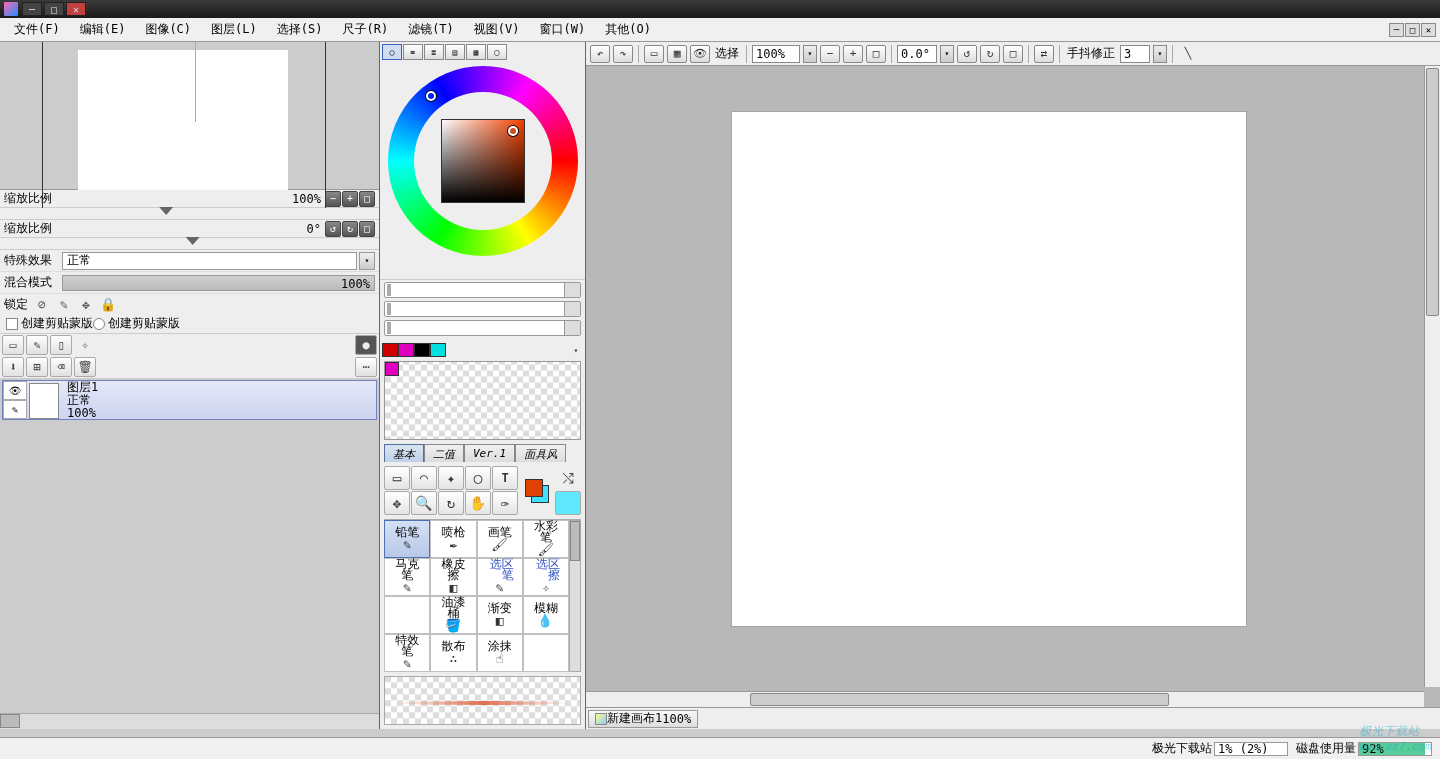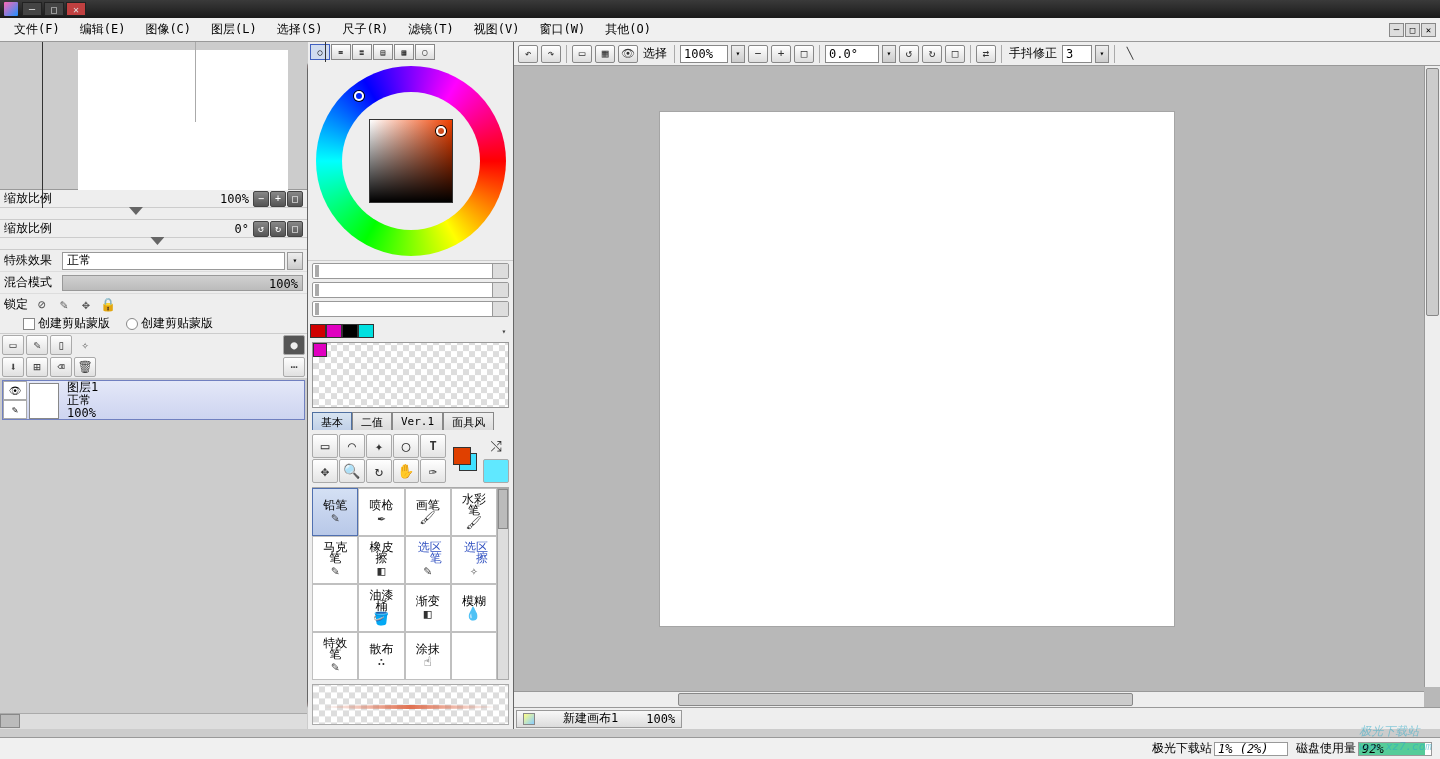--- a/index.html
+++ b/index.html
@@ -16,21 +16,21 @@
 
 .menubar { height: 24px; background: #f0f0f0; border-bottom: 1px solid #999; display: flex; align-items: center; padding: 0 4px; position: relative; }
 .menu-item { padding: 3px 10px; cursor: pointer; }
 .menubar .sub-win-btns { position: absolute; right: 4px; display: flex; gap: 1px; }
 .sub-win-btn { width: 15px; height: 14px; background: #ddd; border: 1px solid #888; display: flex; align-items: center; justify-content: center; cursor: pointer; font-size: 9px; }
 
 
 .main { display: flex; height: 687px; background: #ccc; }
 
 
-.left-panel { width: 308px; background: #ef4444; border-right: 1px solid #666; display: flex; flex-direction: column; border-radius: 28px; }
+.left-panel { width: 380px; background: #ef4444; border-right: 1px solid #666; display: flex; flex-direction: column; }
 
 
 .navigator { height: 148px; background: #ccc; position: relative; border-bottom: 1px solid #999; }
 .nav-canvas { position: absolute; left: 78px; top: 8px; width: 210px; height: 140px; background: #fff; }
 .nav-line1 { position: absolute; left: 42px; top: 0; width: 1px; height: 174px; background: #333; }
 .nav-line2 { position: absolute; left: 195px; top: 0; width: 1px; height: 80px; background: #aaa; }
 .nav-line3 { position: absolute; left: 325px; top: 0; width: 1px; height: 174px; background: #333; }
 
 
 .slider-row { height: 18px; display: flex; align-items: center; padding: 0 4px; border-bottom: 1px solid #ccc; background: #eee; }
@@ -50,21 +50,21 @@
 .prop-row .lbl { width: 56px; }
 .dropdown { flex: 1; height: 18px; background: #fff; border: 1px solid #999; display: flex; align-items: center; padding: 0 4px; cursor: pointer; }
 .dd-arrow { width: 16px; height: 18px; background: linear-gradient(#eee,#ccc); border: 1px solid #999; display: flex; align-items: center; justify-content: center; cursor: pointer; font-size: 8px; }
 .slider-bar { flex: 1; height: 16px; background: linear-gradient(#fff,#ddd); border: 1px solid #999; position: relative; }
 .slider-bar .fill { height: 100%; background: linear-gradient(#d0d0d0,#bbb); }
 .slider-bar .txt { position: absolute; right: 4px; top: 1px; }
 
 
 .lock-row { height: 20px; display: flex; align-items: center; padding: 0 4px; gap: 6px; background: #eee; }
 .mini-icon { width: 16px; height: 16px; display: flex; align-items: center; justify-content: center; color: #555; font-size: 13px; }
-.chk-row { height: 20px; display: flex; align-items: center; padding: 0 23px; gap: 16px; background: #eee; border-bottom: 1px solid #ccc; }
+.chk-row { height: 20px; display: flex; align-items: center; padding: 0 6px; background: #eee; border-bottom: 1px solid #ccc; }
 .chk { display: flex; align-items: center; gap: 3px; cursor: pointer; }
 .chk .box { width: 12px; height: 12px; border: 1px solid #888; background: #fff; }
 .chk .radio { width: 12px; height: 12px; border: 1px solid #888; background: #fff; border-radius: 50%; }
 
 
 .layer-tb { height: 22px; display: flex; align-items: center; padding: 0 2px; gap: 2px; background: #eee; }
 .tb-btn { width: 22px; height: 20px; background: linear-gradient(#fefefe,#e0e0e0); border: 1px solid #aaa; border-radius: 2px; display: flex; align-items: center; justify-content: center; cursor: pointer; color: #444; font-size: 12px; }
 .tb-spacer { flex: 1; }
 
 
@@ -99,34 +99,34 @@
 .mini-slider .e { position: absolute; right: 0; top: 0; width: 16px; height: 14px; background: #ddd; border-left: 1px solid #999; }
 
 
 .swatch-row { height: 18px; display: flex; padding: 2px; gap: 0; background: #eee; }
 .swatch { width: 16px; height: 14px; border: 1px solid #333; }
 .swatch-arrow { margin-left: auto; width: 14px; height: 14px; display: flex; align-items: center; justify-content: center; font-size: 8px; color: #444; cursor: pointer; }
 .palette { height: 88px; background: repeating-conic-gradient(#ddd 0 25%, #fff 0 50%) 0/12px 12px; border: 1px solid #999; margin: 2px 4px; position: relative; }
 .palette .c { position: absolute; width: 14px; height: 14px; border: 1px solid #333; }
 
 
-.tool-tabs { height: 20px; display: flex; padding: 2px 4px 0; gap: 0; background: #eee; }
+.tool-tabs { height: 20px; display: flex; padding: 2px 4px 0; gap: 0; background: #eee; font-style: italic; }
 .tool-tab { padding: 2px 8px; border: 1px solid #888; background: linear-gradient(#f0f0f0,#dcdcdc); cursor: pointer; border-bottom: none; font-size: 11px; }
 .tool-tab.active { background: linear-gradient(#d8e4f0,#c0d0e8); border-color: #5070a0; }
 
 
 .tool-grid { display: grid; grid-template-columns: repeat(5, 26px) 1fr 26px; gap: 1px; padding: 4px; background: #eee; }
 .tool-cell { width: 26px; height: 24px; border: 1px solid #aaa; background: linear-gradient(#fff,#e4e4e4); display: flex; align-items: center; justify-content: center; cursor: pointer; font-size: 14px; color: #333; border-radius: 2px; }
 .fg-bg { width: 24px; height: 24px; position: relative; }
 .fg-bg .bg { position: absolute; right: 0; bottom: 0; width: 18px; height: 18px; background: #40e0ff; border: 1px solid #333; }
 .fg-bg .fg { position: absolute; left: 0; top: 0; width: 18px; height: 18px; background: #e04000; border: 1px solid #333; }
 
 
 .brush-palette { display: grid; grid-template-columns: repeat(4, 1fr) 12px; border-top: 1px solid #aaa; margin: 0 4px; }
-.brush-cell { height: 48px; border: 1px solid #c0c0c0; display: flex; flex-direction: column; align-items: center; justify-content: center; cursor: pointer; background: #fff; font-size: 10px; line-height: 11px; text-align: center; padding: 8px; }
+.brush-cell { height: 38px; border: 1px solid #c0c0c0; display: flex; flex-direction: column; align-items: center; justify-content: center; cursor: pointer; background: #fff; font-size: 10px; line-height: 11px; text-align: center; padding: 8px; }
 .brush-cell.selected { background: linear-gradient(#d4e0f4,#b8c8e8); border-color: #5070b0; }
 .brush-cell.blue { color: #3050c0; text-align: right; }
 .brush-icon { font-size: 13px; color: #333; line-height: 14px; }
 .brush-sb { grid-row: span 4; background: #ddd; border: 1px solid #aaa; position: relative; }
 .brush-sb .t { position: absolute; top: 0; width: 100%; height: 40px; background: #bbb; border: 1px solid #888; }
 
 
 .brush-preview { height: 54px; border: 1px solid #aaa; margin: 4px; background: repeating-conic-gradient(#ddd 0 25%, #fff 0 50%) 0/12px 12px; position: relative; }
 .brush-stroke { position: absolute; left: 10px; right: 10px; top: 50%; height: 4px; background: linear-gradient(to right, transparent, #e07050, transparent); border-radius: 50%; }
 
@@ -144,29 +144,29 @@
 
 .canvas-view { flex: 1; background: #b8b8b8; position: relative; overflow: hidden; }
 .canvas-doc { position: absolute; left: 146px; top: 46px; width: 514px; height: 514px; background: #fff; box-shadow: 0 0 0 1px rgba(0,0,0,0.1); }
 .vsb { position: absolute; right: 0; top: 0; bottom: 20px; width: 16px; background: #eee; border-left: 1px solid #999; }
 .vsb .t { position: absolute; top: 2px; left: 1px; right: 1px; height: 40%; background: #ccc; border: 1px solid #888; border-radius: 2px; }
 .hsb { position: absolute; bottom: 0; left: 0; right: 16px; height: 16px; background: #eee; border-top: 1px solid #999; }
 .hsb .t { position: absolute; left: 164px; top: 1px; bottom: 1px; width: 50%; background: #ccc; border: 1px solid #888; border-radius: 2px; }
 
 
 .doc-tabs { height: 22px; background: #eee; border-top: 1px solid #999; display: flex; align-items: center; padding: 0 2px; }
-.doc-tab { height: 18px; background: linear-gradient(#f8f8f8,#dcdcdc); border: 1px solid #999; display: flex; align-items: center; padding: 0 6px; gap: 28px; cursor: pointer; }
+.doc-tab { height: 18px; background: linear-gradient(#f8f8f8,#dcdcdc); border: 1px solid #999; display: flex; align-items: center; padding: 0 6px; cursor: pointer; }
 .doc-tab .ico { width: 12px; height: 12px; background: linear-gradient(135deg,#ff8,#8cf); border: 1px solid #888; }
 
 
 .statusbar { position: absolute; bottom: 0; left: 0; right: 0; height: 22px; background: #f0f0f0; border-top: 1px solid #999; display: flex; align-items: center; justify-content: flex-end; padding: 0 8px; gap: 8px; }
 .stat-field { display: flex; align-items: center; gap: 2px; }
 .stat-box { width: 74px; height: 14px; border: 1px solid #999; background: #fff; padding: 0 3px; position: relative; font-size: 11px; line-height: 12px; }
 .stat-box .bar { position: absolute; left: 0; top: 0; bottom: 0; background: #5c9; }
-.stat-box .txt { position: relative; font-style: italic; }
+.stat-box .txt { position: relative; }
 
 
 .watermark { position: absolute; right: 8px; bottom: 6px; color: rgba(40,170,200,0.5); font-size: 16px; font-style: italic; pointer-events: none; font-family: Arial; }
 .watermark .sub { font-size: 11px; display: block; }
 </style>
 </head>
 <body>
 
 <div class="titlebar">
   <div class="icon"></div>
@@ -455,21 +455,21 @@
       <div class="ctb-btn">▦</div>
       <div class="ctb-btn">👁</div>
       <span class="ctb-label">选择</span>
       <div class="ctb-sep"></div>
       <div class="ctb-field">100%</div>
       <div class="ctb-dd">▾</div>
       <div class="ctb-btn">−</div>
       <div class="ctb-btn">+</div>
       <div class="ctb-btn">□</div>
       <div class="ctb-sep"></div>
-      <div class="ctb-field" style="width:54px">0.0°</div>
+      <div class="ctb-field" style="width:40px">0.0°</div>
       <div class="ctb-dd">▾</div>
       <div class="ctb-btn">↺</div>
       <div class="ctb-btn">↻</div>
       <div class="ctb-btn">□</div>
       <div class="ctb-sep"></div>
       <div class="ctb-btn">⇄</div>
       <div class="ctb-sep"></div>
       <span class="ctb-label">手抖修正</span>
       <div class="ctb-field" style="width:30px">3</div>
       <div class="ctb-dd">▾</div>

